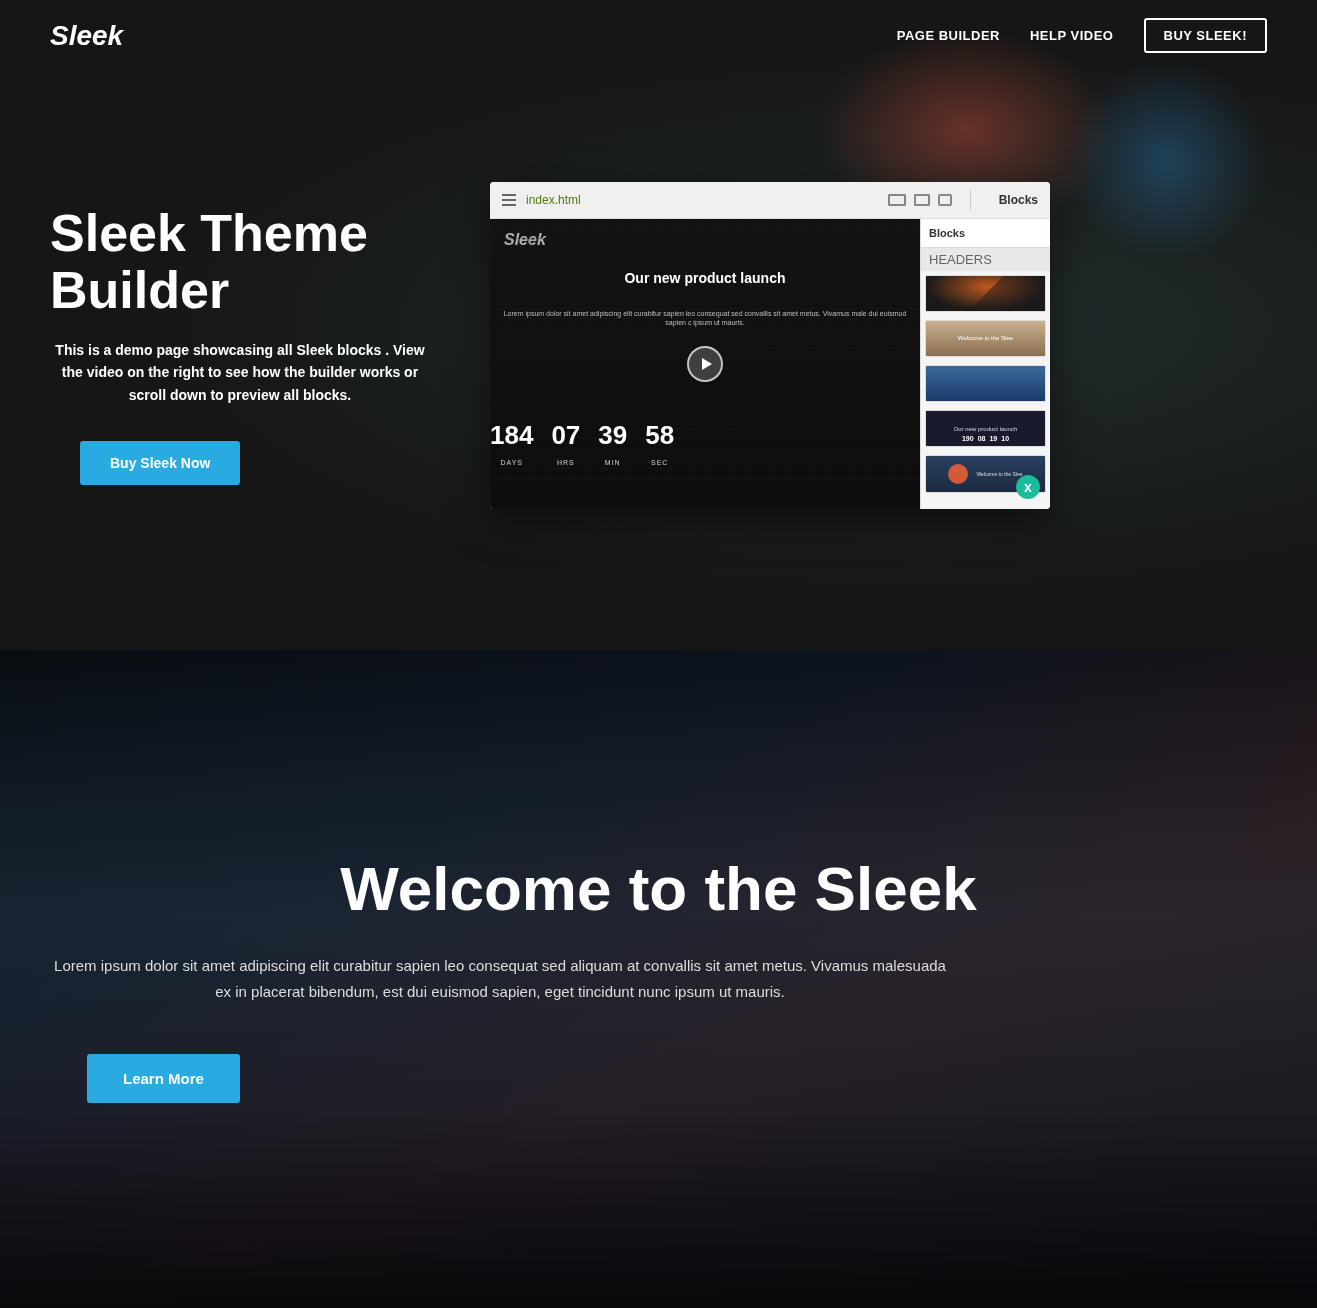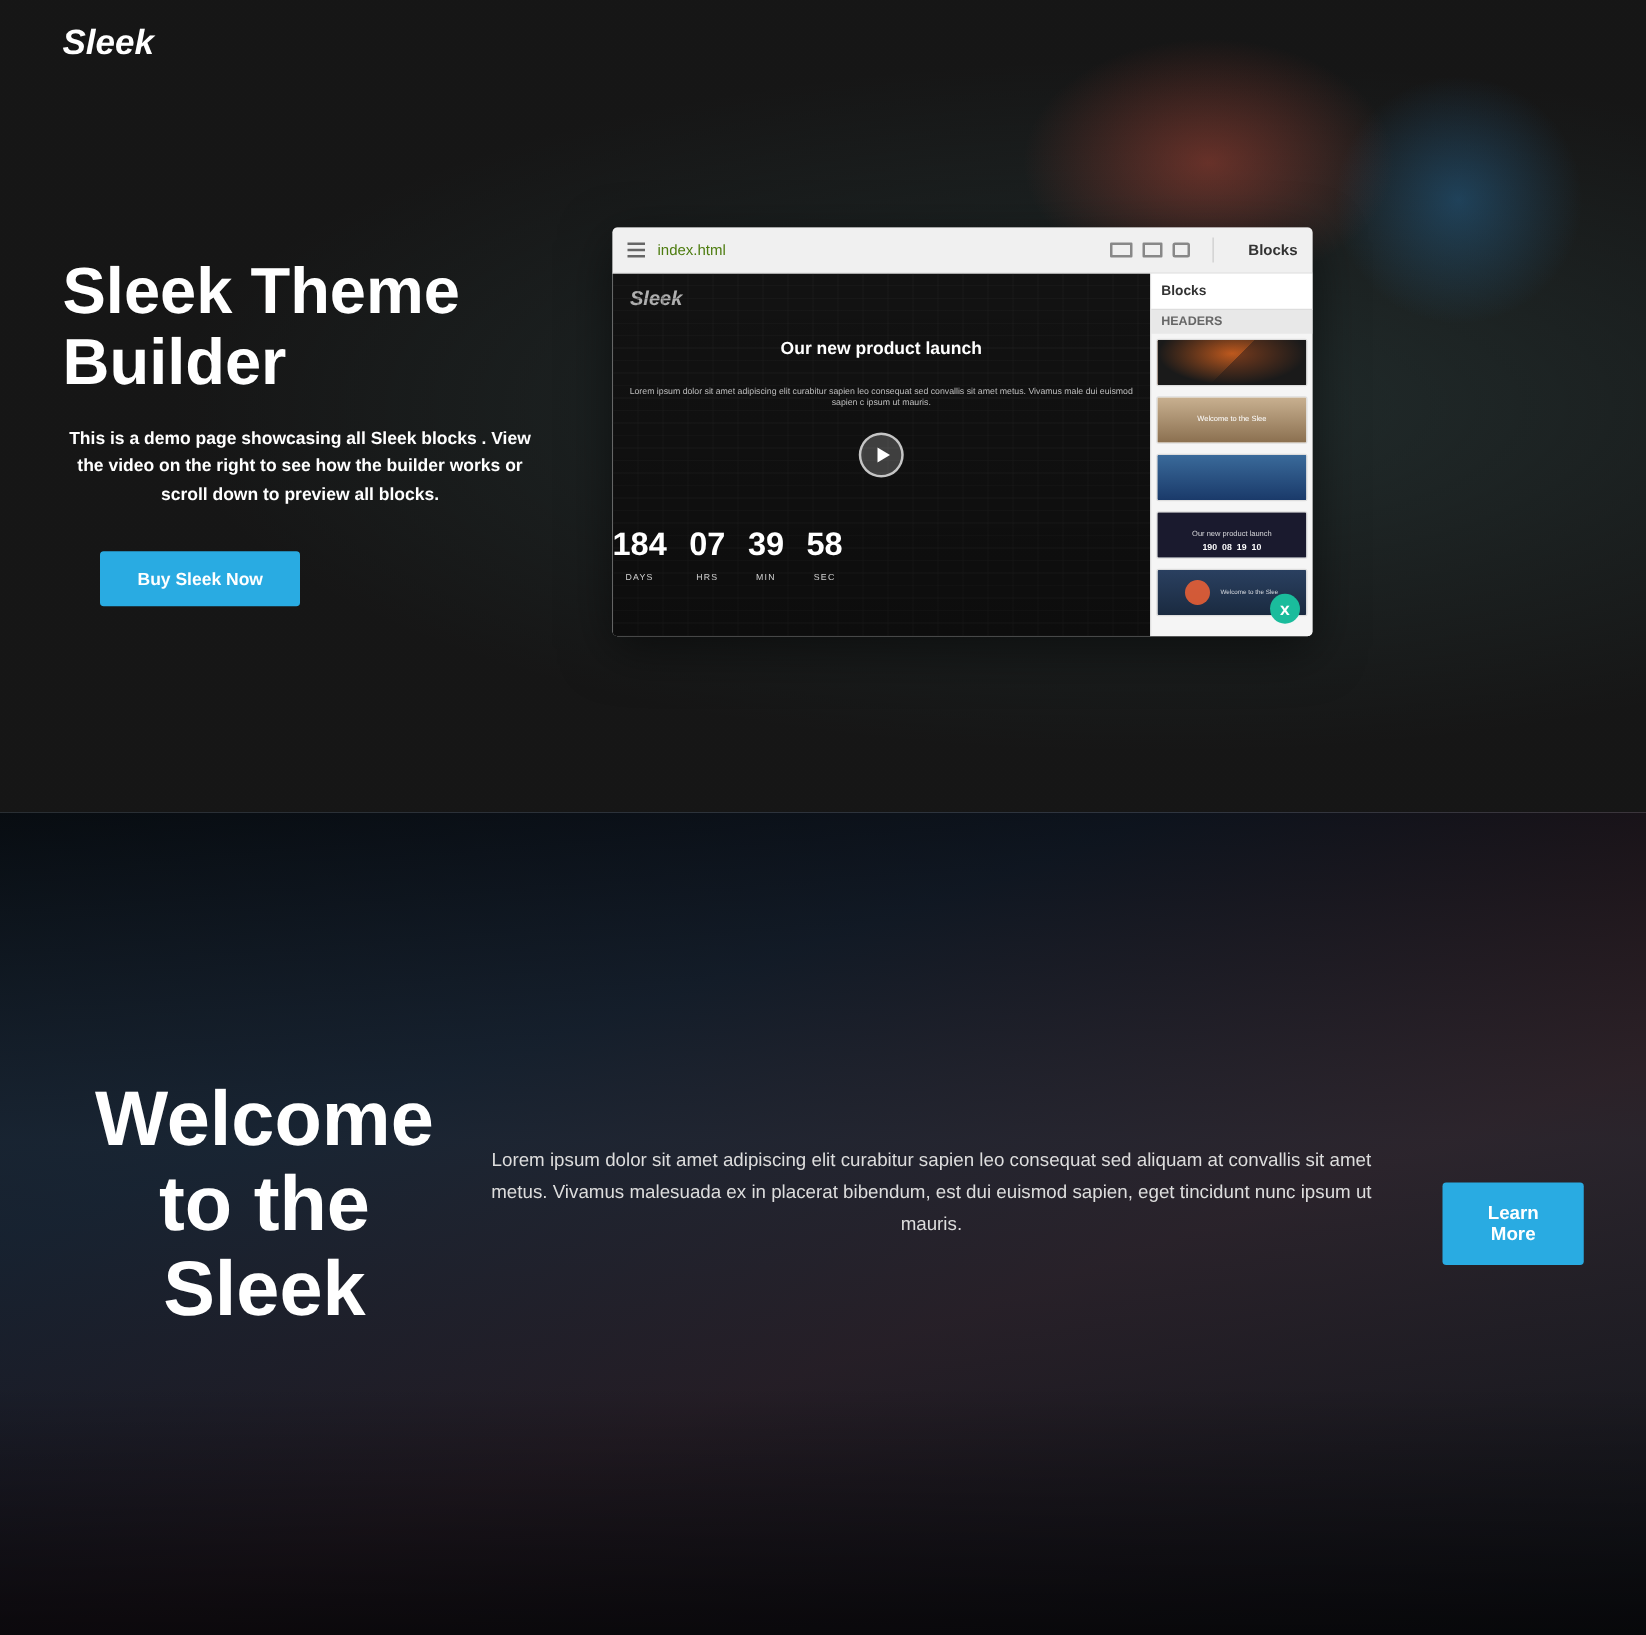--- a/index.html
+++ b/index.html
@@ -305,23 +305,23 @@
       padding: 8px;
       font-size: 11px;
       font-weight: bold;
       color: #333;
       border-bottom: 1px solid #ddd;
       background: #fff;
     }
 
     .blocks-section-label {
       padding: 4px 8px;
-      font-size: 10px;
+      font-size: 13px;
       color: #666;
-      font-weight: bold;
+      font-weight: normal;
       text-transform: uppercase;
       background: #e8e8e8;
     }
 
     .block-thumbnail {
       height: 52px;
       margin: 4px;
       border-radius: 2px;
       overflow: hidden;
       position: relative;
@@ -373,22 +373,21 @@
         rgba(10,15,25,0.85) 100%
       ),
       linear-gradient(
         160deg,
         #1a2a3a 0%,
         #2c4060 30%,
         #8B4040 60%,
         #3a2a1a 100%
       );
       display: flex;
-      flex-direction: row;
-      align-items: center;
+      flex-direction: column;
       justify-content: center;
       text-align: center;
       padding: 80px 50px;
       position: relative;
     }
 
     .welcome-title {
       font-size: 62px;
       font-weight: 900;
       color: #fff;
@@ -442,20 +441,25 @@
       height: 200px;
       background: linear-gradient(to top, rgba(0,0,0,0.6) 0%, transparent 100%);
       pointer-events: none;
     }
   </style>
 </head>
 <body>
 
 <header class="header">
   <div class="logo">Sleek</div>
+  <nav class="nav">
+    <a class="nav-link" href="#">PAGE BUILDER</a>
+    <a class="nav-link" href="#">HELP VIDEO</a>
+    <a class="nav-btn" href="#">BUY SLEEK!</a>
+  </nav>
 </header>
 
 <section class="hero">
   <div class="hero-bg"></div>
 
   <div class="hero-content">
 
     <div class="hero-text">
       <h1 class="hero-title">Sleek Theme Builder</h1>
       <p class="hero-desc">This is a demo page showcasing all Sleek blocks . View the video on the right to see how the builder works or scroll down to preview all blocks.</p>

